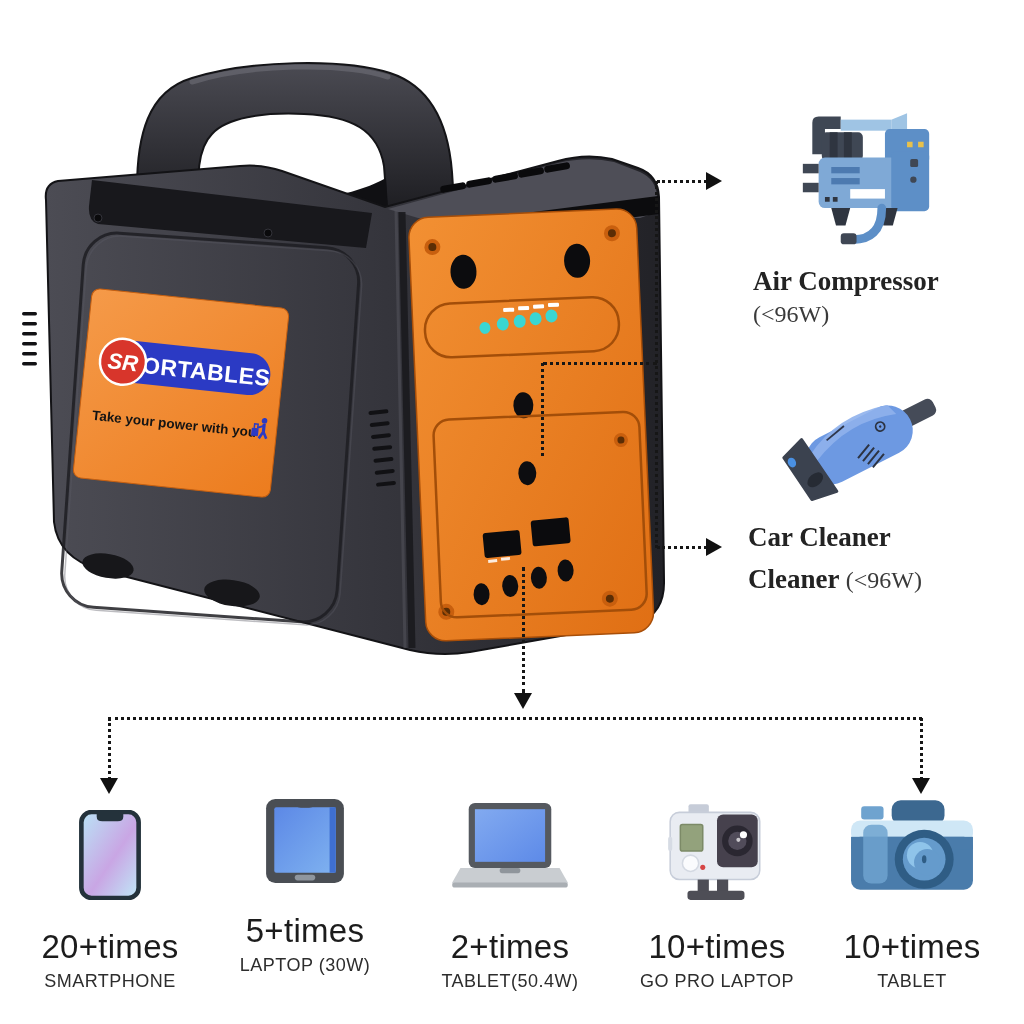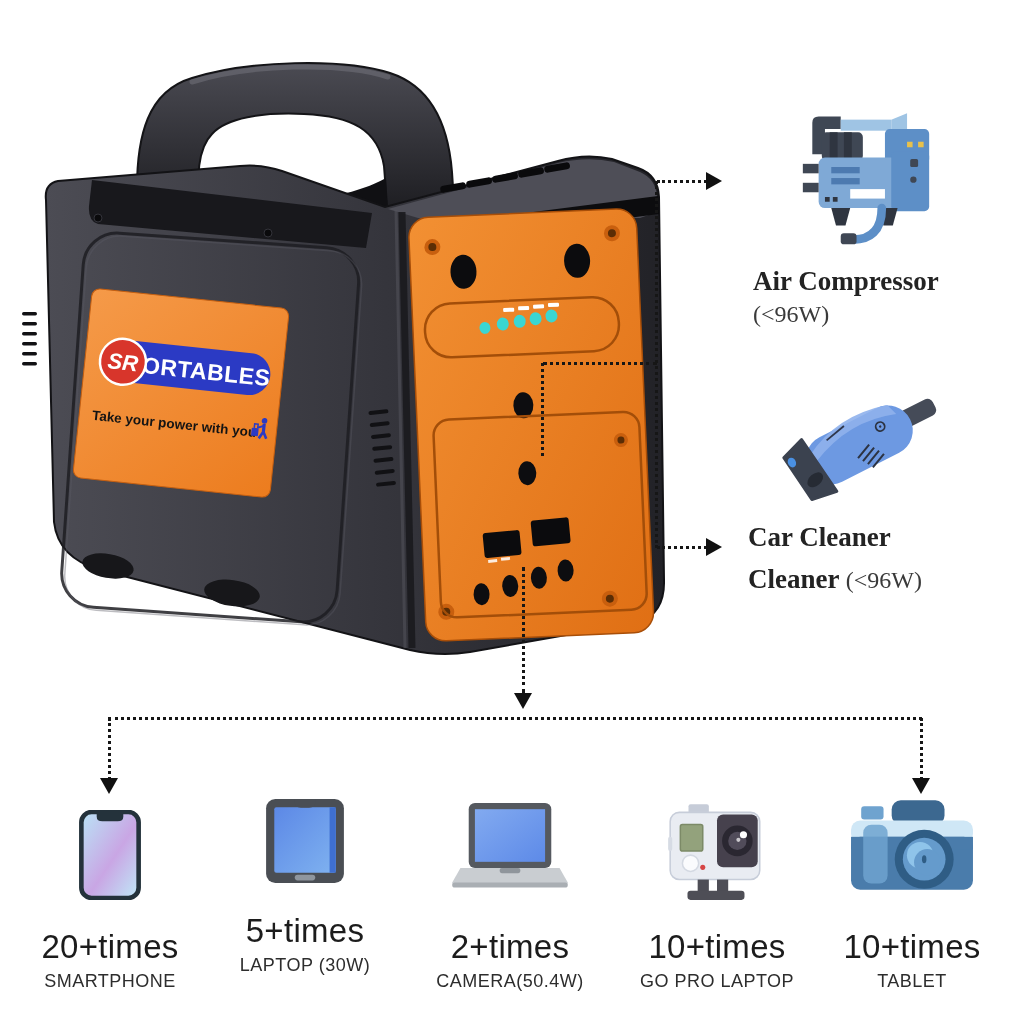--- a/index.html
+++ b/index.html
@@ -286,21 +286,21 @@
         </linearGradient>
           </defs>
         <rect x="16" y="0" width="80" height="63" rx="6" fill="#55595f"></rect>
         <rect x="22" y="6" width="68" height="51" fill="url(#gLap)"></rect>
         <path d="M8,63 L104,63 L112,77 Q112,81 107,81 L5,81 Q0,81 0,77 Z" fill="#c9cdd1"></path>
         <rect x="0" y="77" width="112" height="5" rx="2.5" fill="#a9aeb3"></rect>
         <rect x="46" y="63" width="20" height="5" rx="2" fill="#8f959b"></rect>
       </svg>
     </div>
     <div class="times">2+times</div>
-    <div class="sub">CAMERA(50.4W)</div>
+    <div class="sub">TABLET(50.4W)</div>
   </div>
 
   <div class="dev-col" style="left:617px;top:792px;width:200px;">
     <div class="icon-box">
       <svg width="114" height="104" viewBox="0 0 112 102">
         <rect x="28" y="8" width="20" height="9" rx="2" fill="#c6ccd8"></rect>
         <rect x="10" y="16" width="88" height="66" rx="9" fill="#e9ecf2" stroke="#c7cdd9" stroke-width="1.5"></rect>
         <rect x="56" y="18" width="40" height="52" rx="6" fill="#46414d"></rect>
         <circle cx="76" cy="44" r="15" fill="#2a2731"></circle>
         <circle cx="76" cy="44" r="9" fill="#514c5a"></circle>

